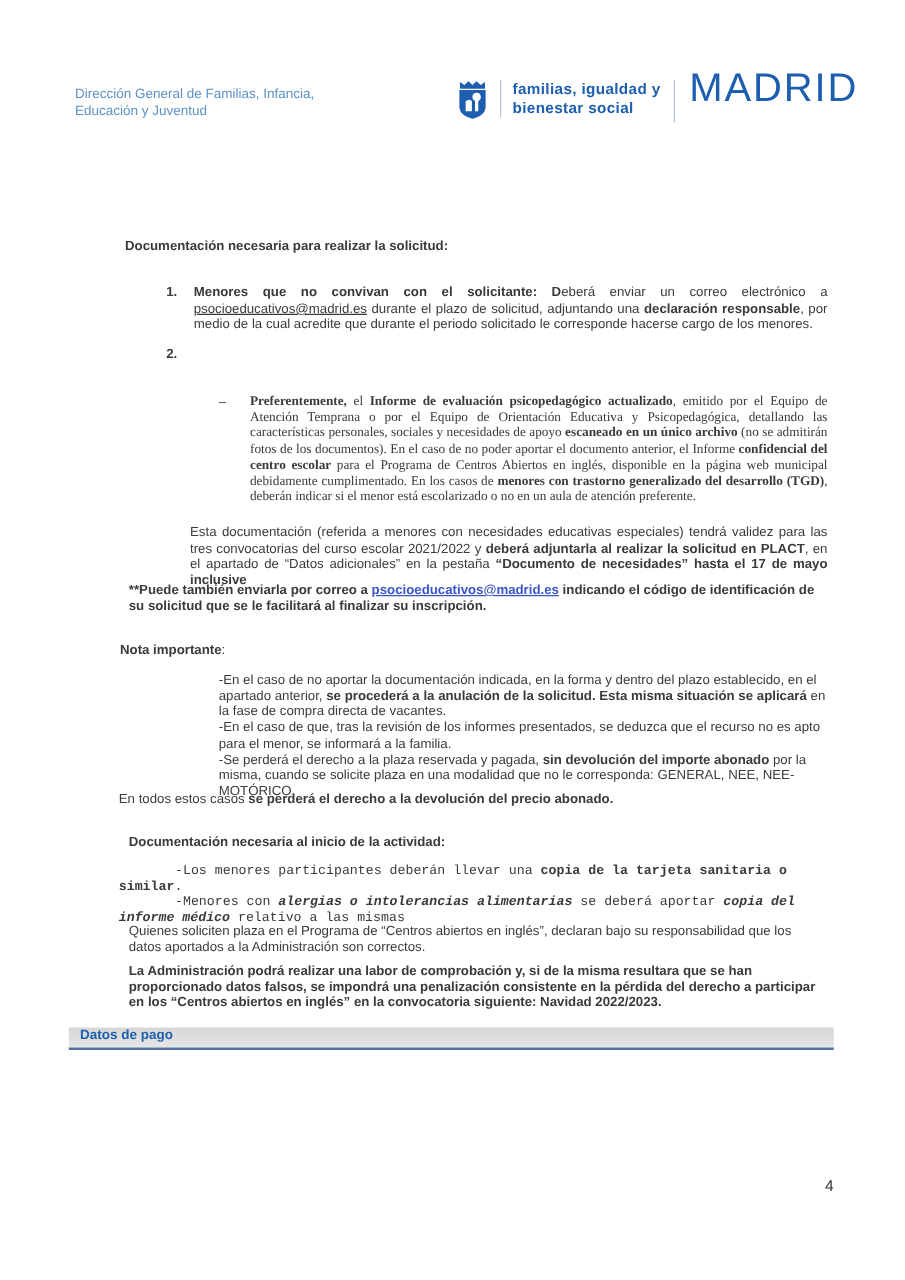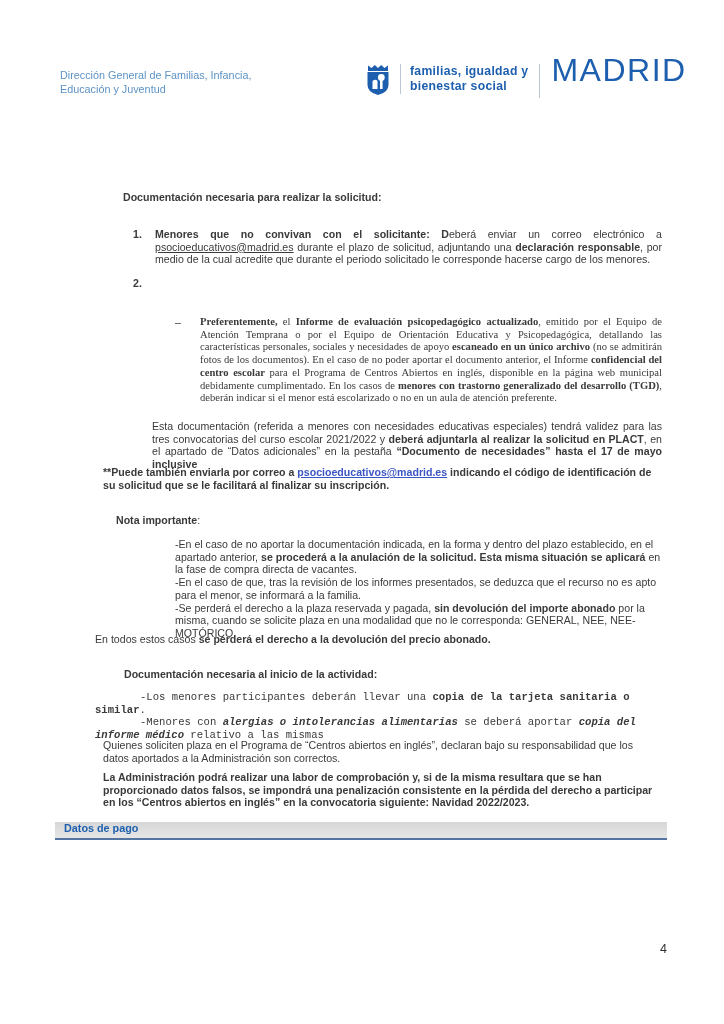--- a/index.html
+++ b/index.html
@@ -21,34 +21,34 @@
   .just{text-align:justify;}
   
   .hdr-left{left:60px;top:69px;color:#5d92c4;font-size:10.8px;line-height:13.5px;}
   .hdr-right{left:365px;top:64px;display:flex;align-items:flex-start;}
   .shield{width:26px;height:32px;display:block;}
   .logo-div{width:1px;height:30px;background:#b9c6d6;margin:0 9px;}
   .logo-div2{width:1px;height:34px;background:#b9c6d6;margin:0 11px;}
   .dept{color:#1d5fae;font-size:12.2px;line-height:14.5px;letter-spacing:.3px;font-weight:bold;}
   .city{color:#1d5fae;font-size:32px;letter-spacing:1.5px;font-weight:normal;}
   
-  .h1{left:100px;top:191px;font-weight:bold;margin-left:23px;}
+  .h1{left:100px;top:191px;font-weight:bold;}
   .li1-num{left:133px;top:228px;font-weight:bold;}
   .li1-txt{left:155px;top:228px;width:507px;}
   .li2-num{left:133px;top:277px;font-weight:bold;}
   .li2-txt{left:155px;top:277px;width:507px;}
   .dash-b{left:175px;top:316px;}
   .dash-txt{left:200px;top:316px;width:462px;font-family:Liberation Serif, serif;}
   .p-validity{left:152px;top:420px;width:510px;}
   .p-email{left:103px;top:466px;width:557px;font-weight:bold;}
-  .note-h{left:116px;top:514px;}
+  .note-h{left:96px;top:514px;}
   .note-items{left:175px;top:538px;width:490px;}
   .note-items p{margin:0;}
   .p-allcases{left:95px;top:633px;}
-  .h2{left:103px;top:668px;font-weight:bold;margin-left:21px;}
+  .h2{left:103px;top:668px;font-weight:bold;}
   .activity{left:95px;top:691px;width:572px;font-family:Liberation Mono, monospace;}
   .activity p{margin:0;text-indent:45px;}
   .p-decl{left:103px;top:739px;width:548px;}
   .p-admin{left:103px;top:771px;width:560px;font-weight:bold;}
   .pay-bar{
     left:55px;top:822px;width:612px;height:16px;
     background:linear-gradient(#d7d7d7,#e6e6e6);
     border-bottom:2px solid #54759f;
     display:flex;align-items:flex-start;
   }

